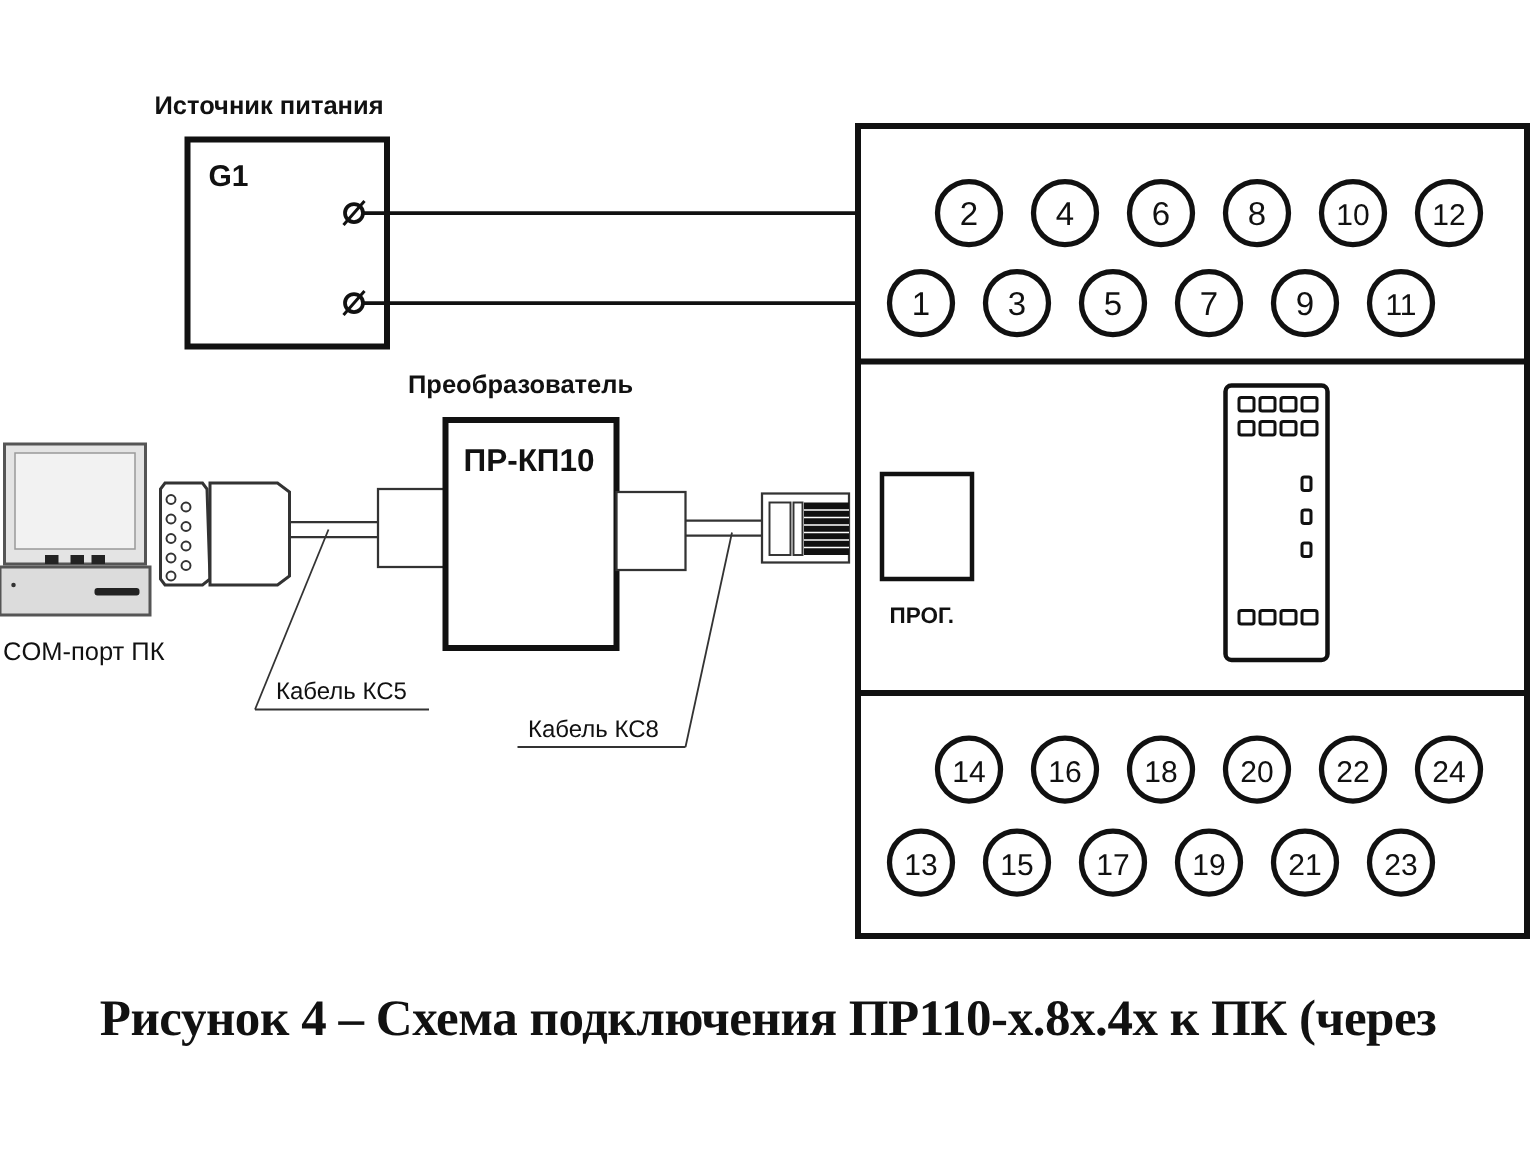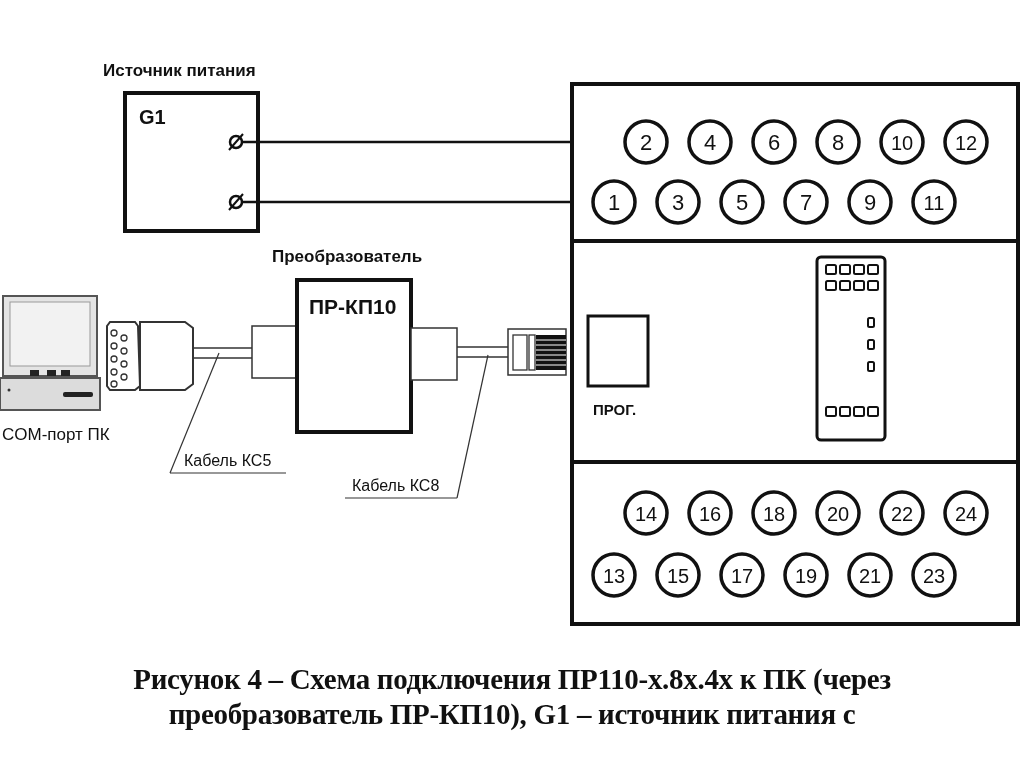--- a/index.html
+++ b/index.html
@@ -2,21 +2,21 @@
 <html><head>
 <meta charset="utf-8">
 <style>
   html, body { margin: 0; padding: 0; background: #ffffff; }
   body { width: 1024px; height: 767px; position: relative; overflow: hidden; font-family: "Liberation Sans", sans-serif; }
   svg#diagram { position: absolute; left: 0; top: 0; }
   .lbl { font-family: "Liberation Sans", sans-serif; font-weight: bold; fill: #111; }
   .lbl-n { font-family: "Liberation Sans", sans-serif; fill: #111; }
   .caption {
     position: absolute; left: 0; top: 662px; width: 1024px; text-align: center;
-    font-family: "Liberation Serif", serif; font-weight: bold; font-size: 29px; line-height: 35px; color: #111;
+    font-family: "Liberation Serif", serif; font-weight: bold; font-size: 34px; line-height: 35px; color: #111;
     letter-spacing: -0.3px;
   }
   .caption div { white-space: nowrap; }
 </style>
 </head>
 <body>
 
 <svg id="diagram" width="1024" height="660" viewBox="0 0 1024 660">
 
   <text class="lbl" x="103" y="76" font-size="17">Источник питания</text>
@@ -219,14 +219,13 @@
         <rect x="868" y="407" width="10" height="9" rx="1.5" fill="#fff" stroke="#111" stroke-width="2"></rect>
         <rect x="868" y="318" width="6" height="9" rx="1.5" fill="#fff" stroke="#111" stroke-width="2"></rect>
         <rect x="868" y="340" width="6" height="9" rx="1.5" fill="#fff" stroke="#111" stroke-width="2"></rect>
         <rect x="868" y="362" width="6" height="9" rx="1.5" fill="#fff" stroke="#111" stroke-width="2"></rect>
       </g>
   </g>
 </svg>
 
 <div class="caption">
   <div>Рисунок 4 – Схема подключения ПР110-х.8х.4х к ПК (через</div>
-  <div>преобразователь ПР-КП10), G1 – источник питания с</div>
 </div>
 
 </body></html>

